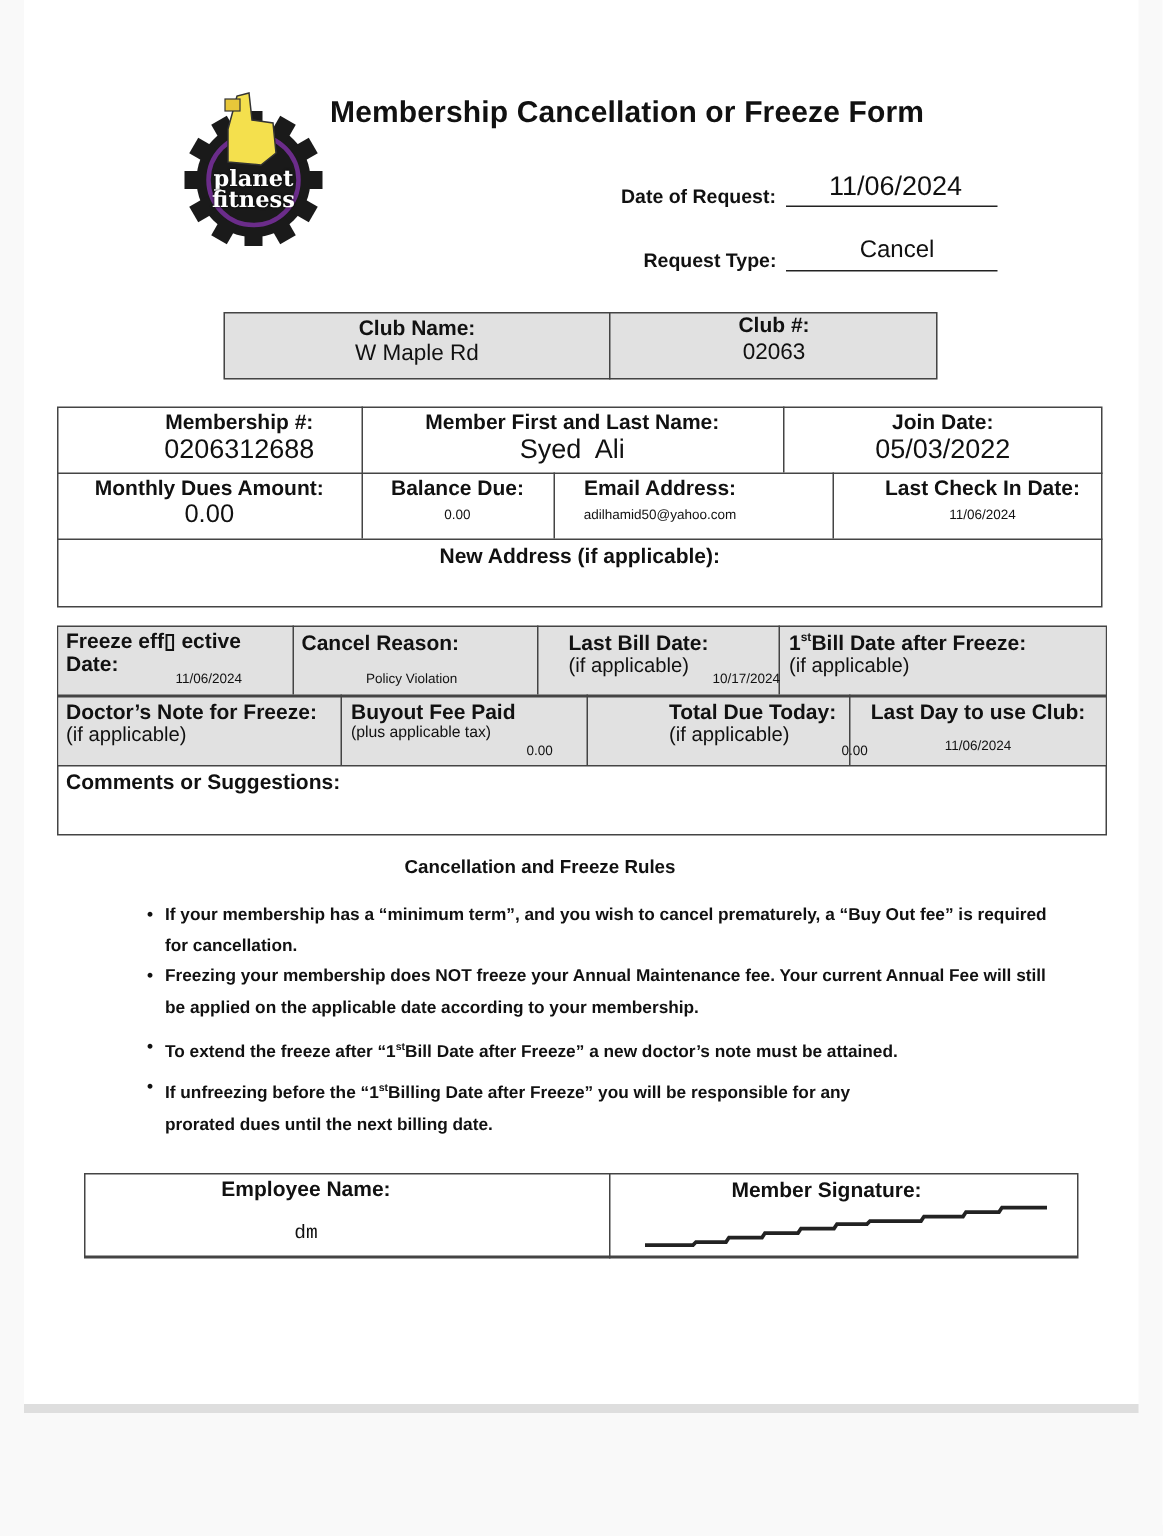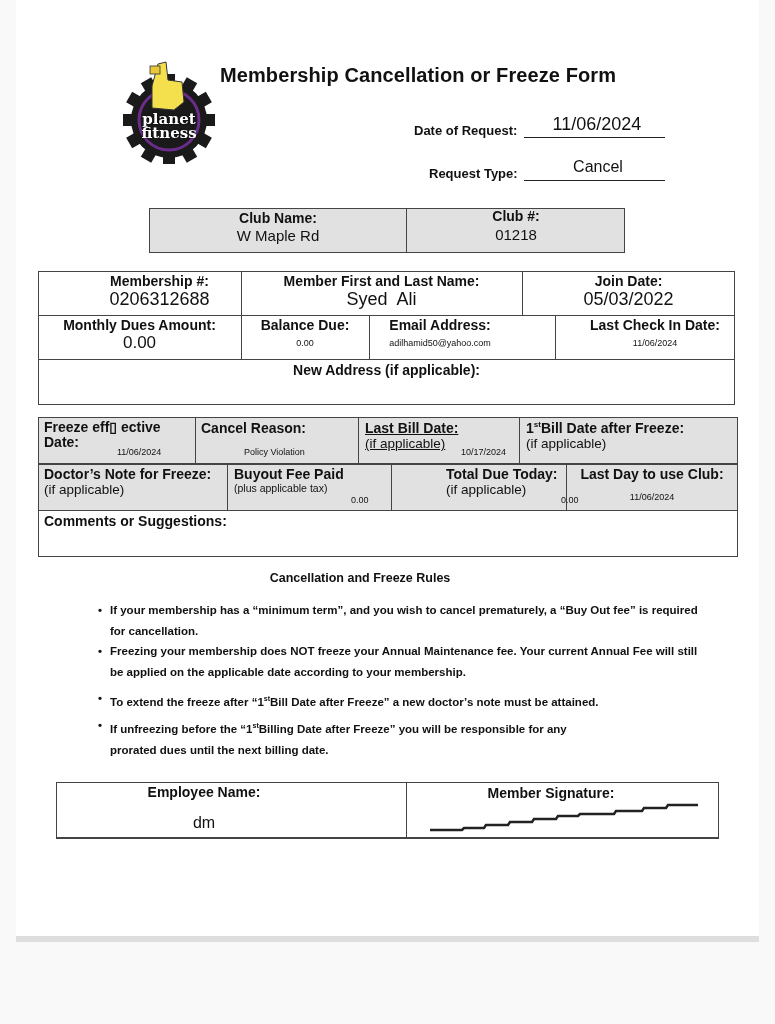--- a/index.html
+++ b/index.html
@@ -84,21 +84,21 @@
 <div class="field-value" style="left:524px;top:158px;width:148px;font-size:16px;">Cancel</div>
 
 <div class="box grey" style="left:149px;top:208px;width:476px;height:45px;"></div>
 <div class="vline" style="left:406px;top:208px;height:45px;"></div>
 <div class="cell center" style="left:150px;top:210px;width:256px;">
   <div class="lbl">Club Name:</div>
   <div style="font-size:15px;margin-top:1px;">W Maple Rd</div>
 </div>
 <div class="cell center" style="left:407px;top:208px;width:218px;">
   <div class="lbl">Club #:</div>
-  <div style="font-size:15px;margin-top:2px;">01218</div>
+  <div style="font-size:15px;margin-top:2px;">02063</div>
 </div>
 
 <div class="box" style="left:38px;top:271px;width:697px;height:134px;"></div>
 <div class="hline" style="left:38px;top:315px;width:697px;"></div>
 <div class="hline" style="left:38px;top:359px;width:697px;"></div>
 <div class="vline" style="left:241px;top:271px;height:88px;"></div>
 <div class="vline" style="left:522px;top:271px;height:44px;"></div>
 <div class="vline" style="left:369px;top:315px;height:44px;"></div>
 <div class="vline" style="left:555px;top:315px;height:44px;"></div>
 
@@ -152,21 +152,21 @@
   <div class="lbl" style="line-height:15px;">
     <div>Freeze eff▯ ective</div>
     <div>Date:</div>
   </div>
   <div class="small abs" style="left:73px;top:27px;">11/06/2024</div>
 </div>
 <div class="cell" style="left:201px;top:420px;width:157px;">
   <div class="lbl">Cancel Reason:</div>
   <div class="small abs" style="left:43px;top:27px;">Policy Violation</div>
 </div>
-<div class="cell" style="left:365px;top:420px;width:154px;text-decoration:underline;">
+<div class="cell" style="left:379px;top:420px;width:154px;">
   <div class="lbl">Last Bill Date:</div>
   <div class="sub">(if applicable)</div>
   <div class="small abs" style="left:96px;top:27px;">10/17/2024</div>
 </div>
 <div class="cell" style="left:526px;top:420px;width:210px;">
   <div class="lbl"><span>1</span><sup style="font-size:8px;">st</sup><span>Bill Date after Freeze:</span></div>
   <div class="sub">(if applicable)</div>
   <div class="small"></div>
 </div>
 
@@ -221,20 +221,20 @@
   <div class="text">
     <div><span>If unfreezing before the “1</span><sup style="font-size:7px;">st</sup><span>Billing Date after Freeze” you will be responsible for any</span></div>
     <div>prorated dues until the next billing date.</div>
   </div>
 </div>
 
 <div class="box" style="left:56px;top:782px;width:663px;height:57px;border-bottom-width:2px;"></div>
 <div class="vline" style="left:406px;top:782px;height:57px;"></div>
 <div class="cell center" style="left:57px;top:784px;width:294px;">
   <div class="lbl">Employee Name:</div>
-  <div style="font-size:16px;margin-top:14px;">dm</div>
+  <div style="font-size:13px;margin-top:14px;font-family:Liberation Mono, monospace;">dm</div>
 </div>
 <div class="cell center" style="left:407px;top:785px;width:288px;">
   <div class="lbl">Member Signature:</div>
 </div>
 <svg class="abs" style="left:428px;top:802px;" width="275" height="30">
   <path d="M2 28 L34 28 L36 26 L56 26 L58 23 L80 23 L82 20 L104 20 L106 17 L128 17 L130 14 L150 14 L152 12 L186 12 L188 9 L214 9 L216 6 L238 6 L240 3 L270 3" fill="none" stroke="#222" stroke-width="2.5"></path>
 </svg>
 
 </body></html>

